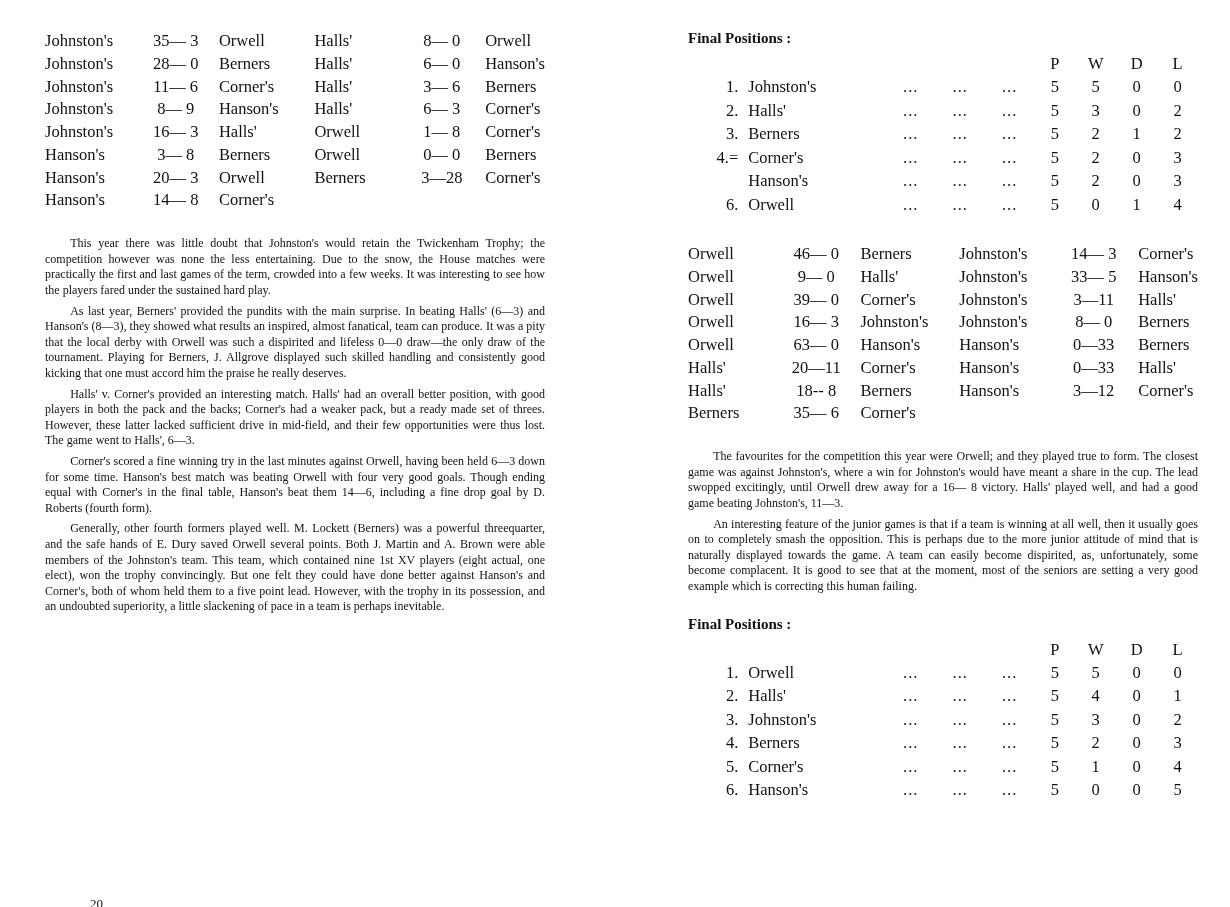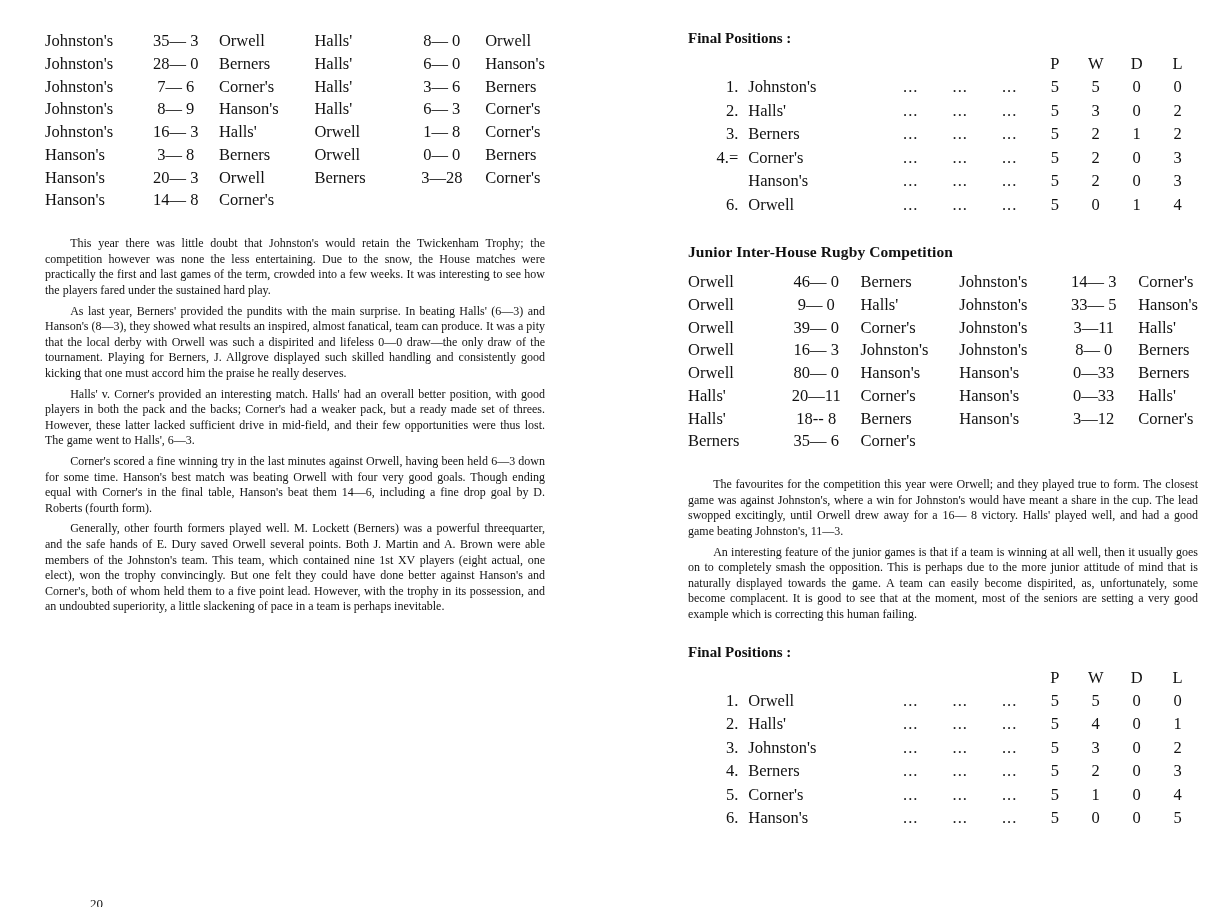--- a/index.html
+++ b/index.html
@@ -128,21 +128,21 @@
           <tr>
             <td class="rt-team">Johnston's</td>
             <td class="rt-score">28— 0</td>
             <td class="rt-opp">Berners</td>
             <td class="rt-team2">Halls'</td>
             <td class="rt-score2">6— 0</td>
             <td class="rt-opp2">Hanson's</td>
           </tr>
           <tr>
             <td class="rt-team">Johnston's</td>
-            <td class="rt-score">7— 6</td>
+            <td class="rt-score">11— 6</td>
             <td class="rt-opp">Corner's</td>
             <td class="rt-team2">Halls'</td>
             <td class="rt-score2">3— 6</td>
             <td class="rt-opp2">Berners</td>
           </tr>
           <tr>
             <td class="rt-team">Johnston's</td>
             <td class="rt-score">8— 9</td>
             <td class="rt-opp">Hanson's</td>
             <td class="rt-team2">Halls'</td>
@@ -280,21 +280,20 @@
             <td class="pos-num">5</td>
             <td class="pos-num">0</td>
             <td class="pos-num">1</td>
             <td class="pos-num">4</td>
           </tr>
         </tbody>
     </table>
 
     <div class="gap-26"></div>
 
-    <h2 class="section-title">Junior Inter-House Rugby Competition</h2>
 
     <table class="results-table">
       <tbody>
           <tr>
             <td class="rt-team">Orwell</td>
             <td class="rt-score">46— 0</td>
             <td class="rt-opp">Berners</td>
             <td class="rt-team2">Johnston's</td>
             <td class="rt-score2">14— 3</td>
             <td class="rt-opp2">Corner's</td>
@@ -318,21 +317,21 @@
           <tr>
             <td class="rt-team">Orwell</td>
             <td class="rt-score">16— 3</td>
             <td class="rt-opp">Johnston's</td>
             <td class="rt-team2">Johnston's</td>
             <td class="rt-score2">8— 0</td>
             <td class="rt-opp2">Berners</td>
           </tr>
           <tr>
             <td class="rt-team">Orwell</td>
-            <td class="rt-score">80— 0</td>
+            <td class="rt-score">63— 0</td>
             <td class="rt-opp">Hanson's</td>
             <td class="rt-team2">Hanson's</td>
             <td class="rt-score2">0—33</td>
             <td class="rt-opp2">Berners</td>
           </tr>
           <tr>
             <td class="rt-team">Halls'</td>
             <td class="rt-score">20—11</td>
             <td class="rt-opp">Corner's</td>
             <td class="rt-team2">Hanson's</td>

